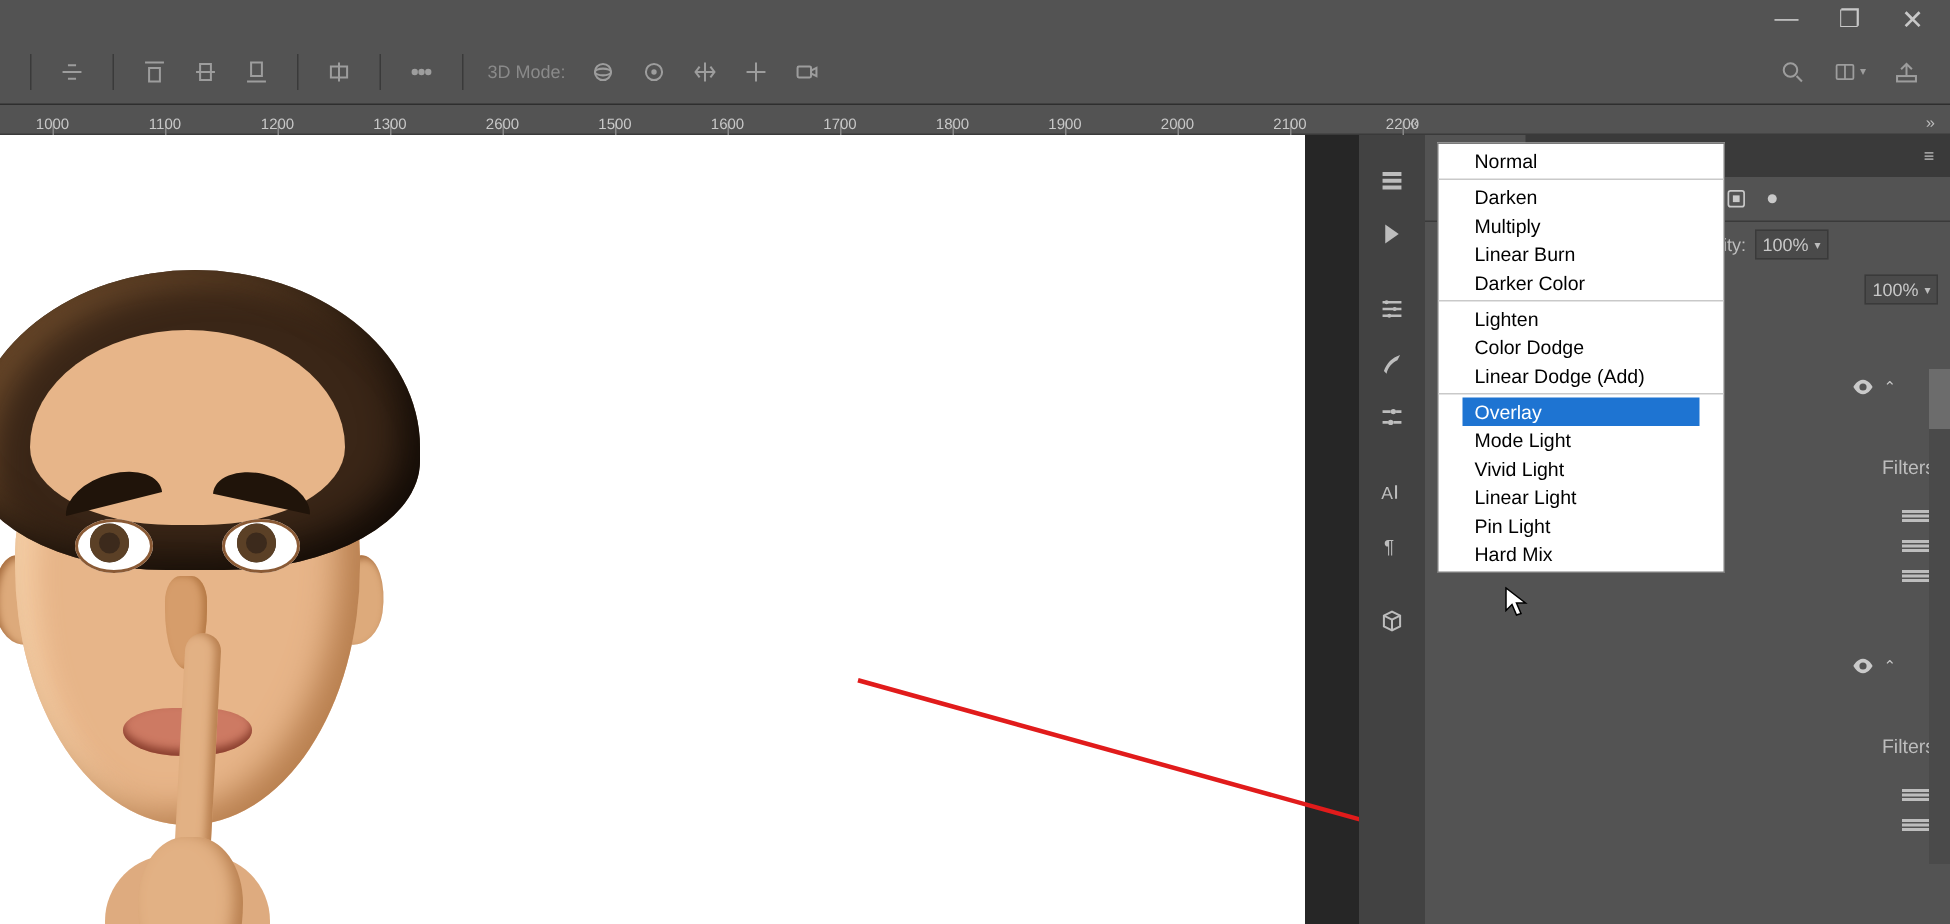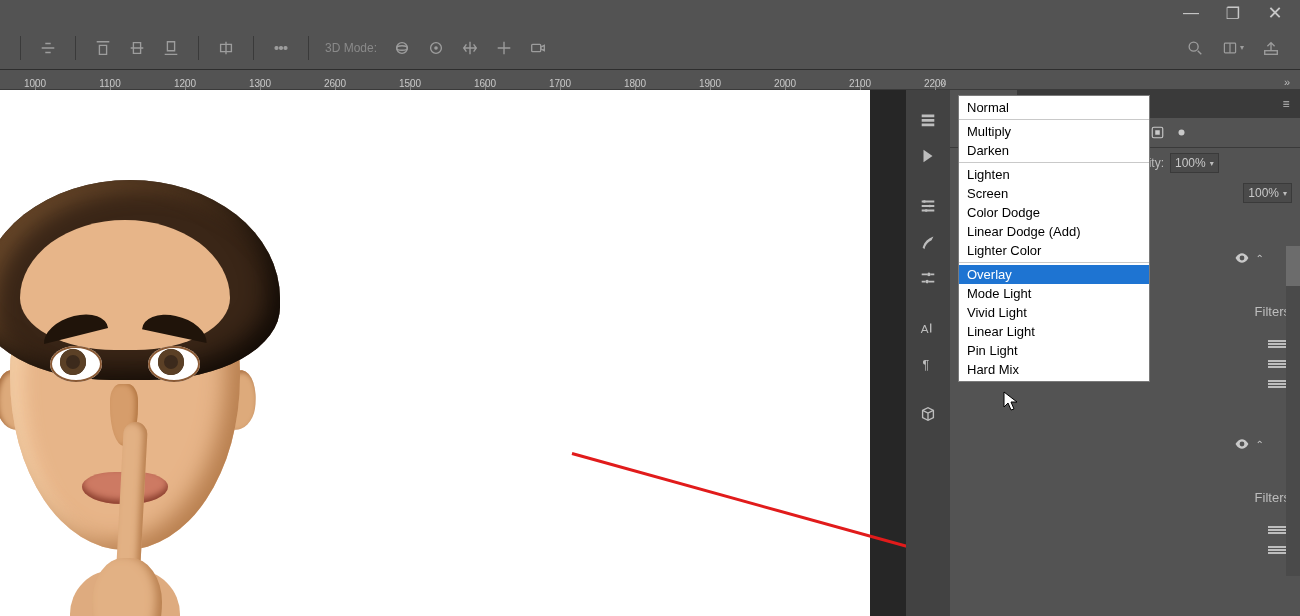--- a/index.html
+++ b/index.html
@@ -94,21 +94,21 @@
   .layer-filters-line { position:absolute; right:10px; color:#bdbdbd; font-size:13px; padding:4px 0; }
   .layer-sliders { position:absolute; right:12px; display:flex; flex-direction:column; gap:12px; }
   .slider-icon { width:20px; height:8px; }
   .slider-icon::before { content:""; display:block; width:20px; height:2px; background:#bdbdbd; box-shadow:0 3px 0 #bdbdbd, 0 6px 0 #bdbdbd; }
   .eye-col { position:absolute; right:36px; display:flex; align-items:center;}
   .eye-col svg { width:16px; height:16px; fill:#c9c9c9;}
   .eye-col .chev { font-size:10px; margin-left:6px;}
 
   
   .dropdown { position:absolute; top:95px; left:958px; width:192px; background:#ffffff; color:#000; border:1px solid #7a7a7a; z-index:50; font-size:13px; }
-  .dd-group { border-bottom:1px solid #c9c9c9; padding:2px 0; }
+  .dd-group { border-bottom:1px solid #c9c9c9; padding:2px 16px; }
   .dd-group:last-child { border-bottom:none; }
   .dd-item { padding:1px 8px; line-height:17px; white-space:nowrap; }
   .dd-item.sel { background:#1e74d2; color:#fff; }
   .cursor { position:absolute; top:391px; left:1003px; width:16px; height:20px; pointer-events:none; }
   .cursor svg { width:16px; height:20px; }
 
   
   .layers-scroll { position:absolute; right:0; top:156px; width:14px; height:330px; background:#4a4a4a; }
   .layers-thumb { position:absolute; top:0; width:14px; height:40px; background:#6c6c6c; }
 
@@ -453,29 +453,29 @@
       </div>
   </div>
 
 </div>
 
 <div class="dropdown" id="dropdown">
     <div class="dd-group">
       <div class="dd-item">Normal</div>
     </div>
     <div class="dd-group">
+      <div class="dd-item">Darken</div>
       <div class="dd-item">Multiply</div>
-      <div class="dd-item">Darken</div>
+      <div class="dd-item">Linear Burn</div>
+      <div class="dd-item">Darker Color</div>
     </div>
     <div class="dd-group">
       <div class="dd-item">Lighten</div>
-      <div class="dd-item">Screen</div>
       <div class="dd-item">Color Dodge</div>
       <div class="dd-item">Linear Dodge (Add)</div>
-      <div class="dd-item">Lighter Color</div>
     </div>
     <div class="dd-group">
       <div class="dd-item sel">Overlay</div>
       <div class="dd-item">Mode Light</div>
       <div class="dd-item">Vivid Light</div>
       <div class="dd-item">Linear Light</div>
       <div class="dd-item">Pin Light</div>
       <div class="dd-item">Hard Mix</div>
     </div>
   </div>

